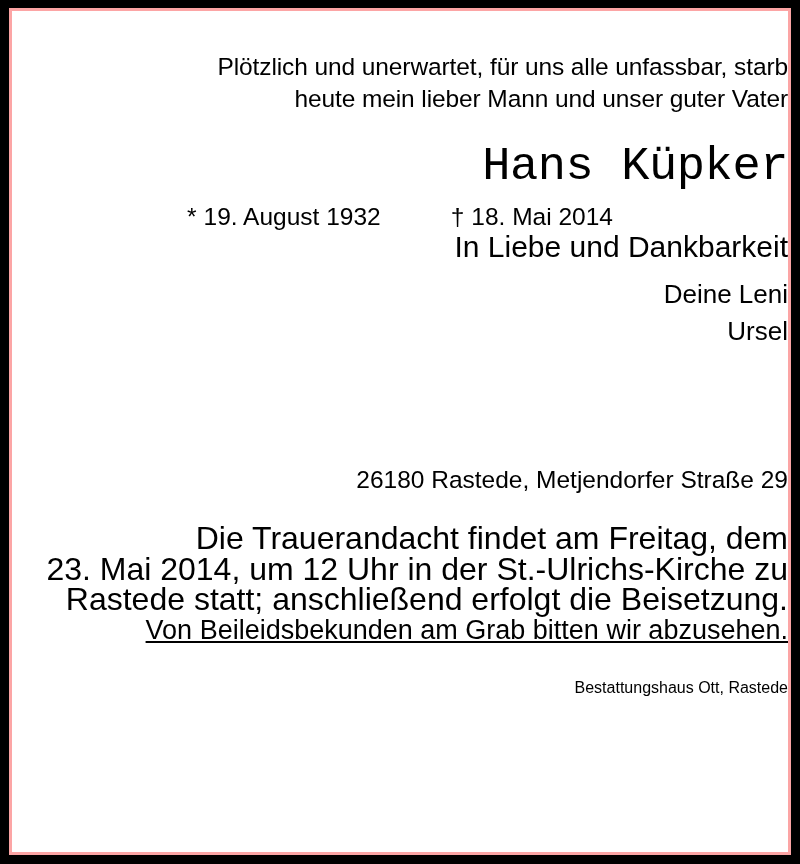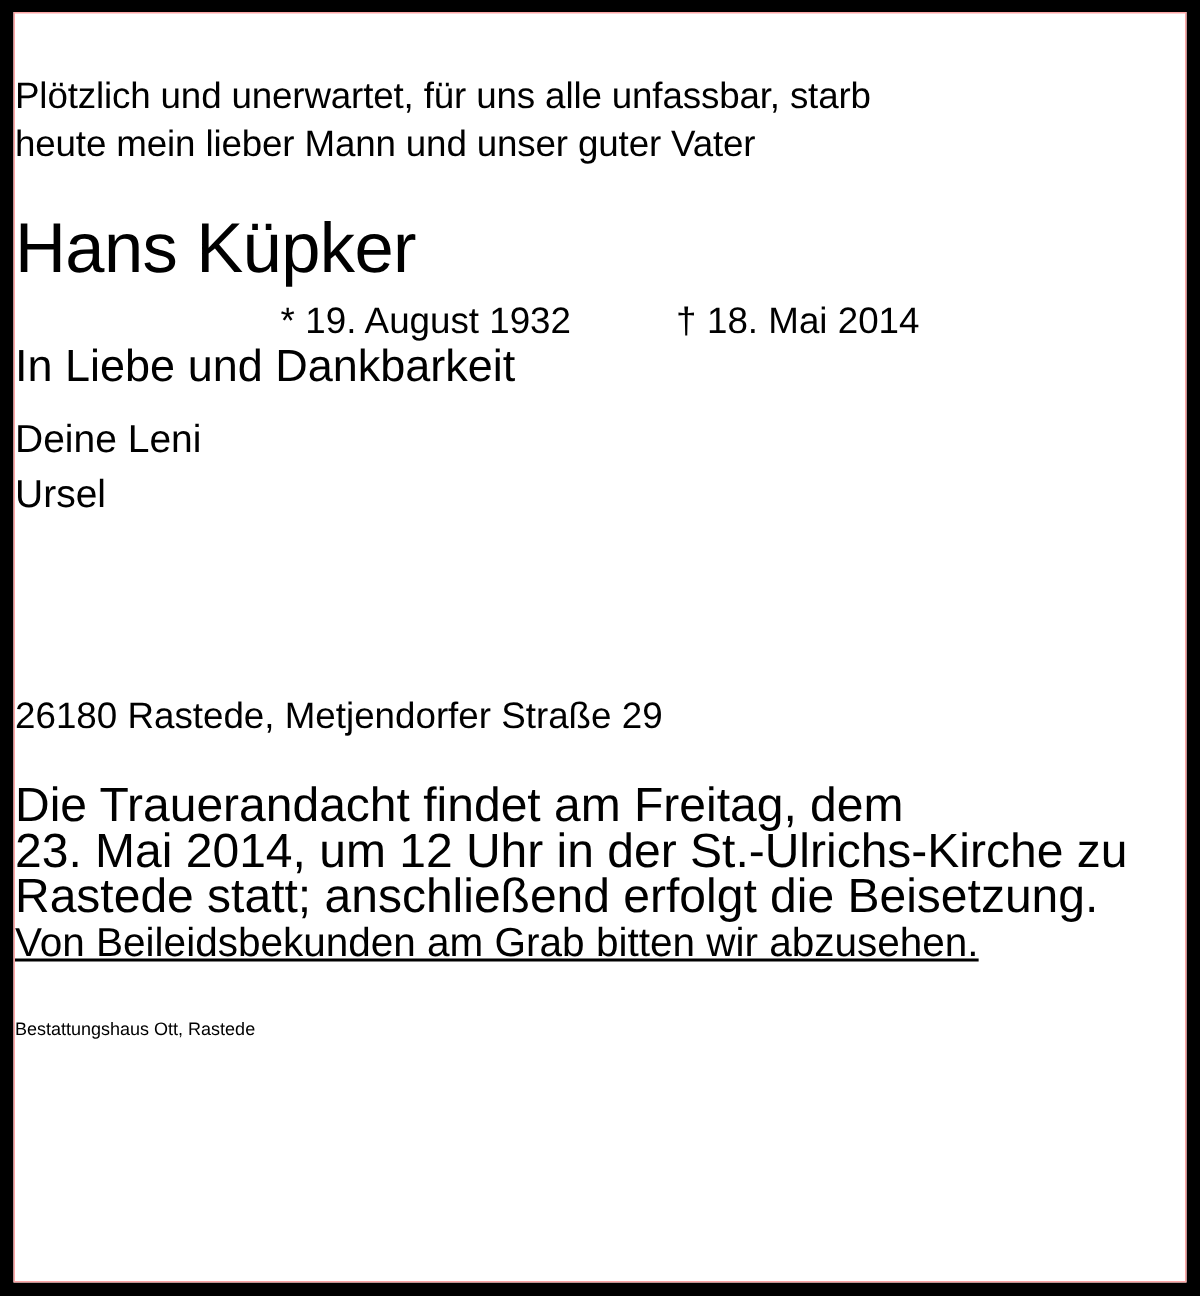--- a/index.html
+++ b/index.html
@@ -16,42 +16,43 @@
     padding: 8px 9px 9px 9px;
     font-family: "Liberation Sans", sans-serif;
     overflow: hidden;
   }
 
   .notice-inner {
     width: 100%;
     height: 100%;
     box-sizing: border-box;
     background: #ffffff;
-    border: 1px solid #fca5a5;
+    border: 3px solid #fca5a5;
     color: #000000;
-    text-align: left;
+    text-align: right;
     position: relative;
   }
 
   
   .intro {
     padding-top: 40px;
     font-size: 24.5px;
     line-height: 32px;
     letter-spacing: -0.1px;
   }
   .intro-line { white-space: nowrap; }
 
   
   .name {
     margin-top: 25px;
     font-size: 47px;
     line-height: 54px;
     font-weight: 400;
     letter-spacing: -0.4px;
+    font-family: Liberation Mono, monospace;
   }
 
   
   .dates {
     margin-top: 8px;
     font-size: 24.5px;
     line-height: 30px;
     display: flex;
     justify-content: center;
     align-items: baseline;
@@ -89,21 +90,21 @@
   .request {
     font-size: 27px;
     line-height: 30px;
     white-space: nowrap;
     text-decoration: underline;
   }
 
   
   .provider {
     margin-top: 31px;
-    font-size: 12px;
+    font-size: 16px;
     line-height: 24px;
   }
 </style>
 </head>
 <body>
 
 <div class="notice">
   <div class="notice-inner">
 
     <div class="intro">

